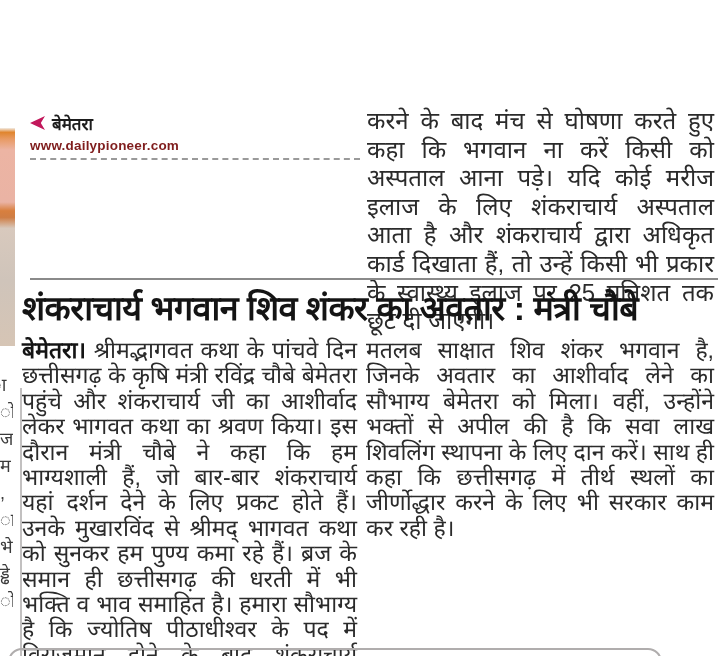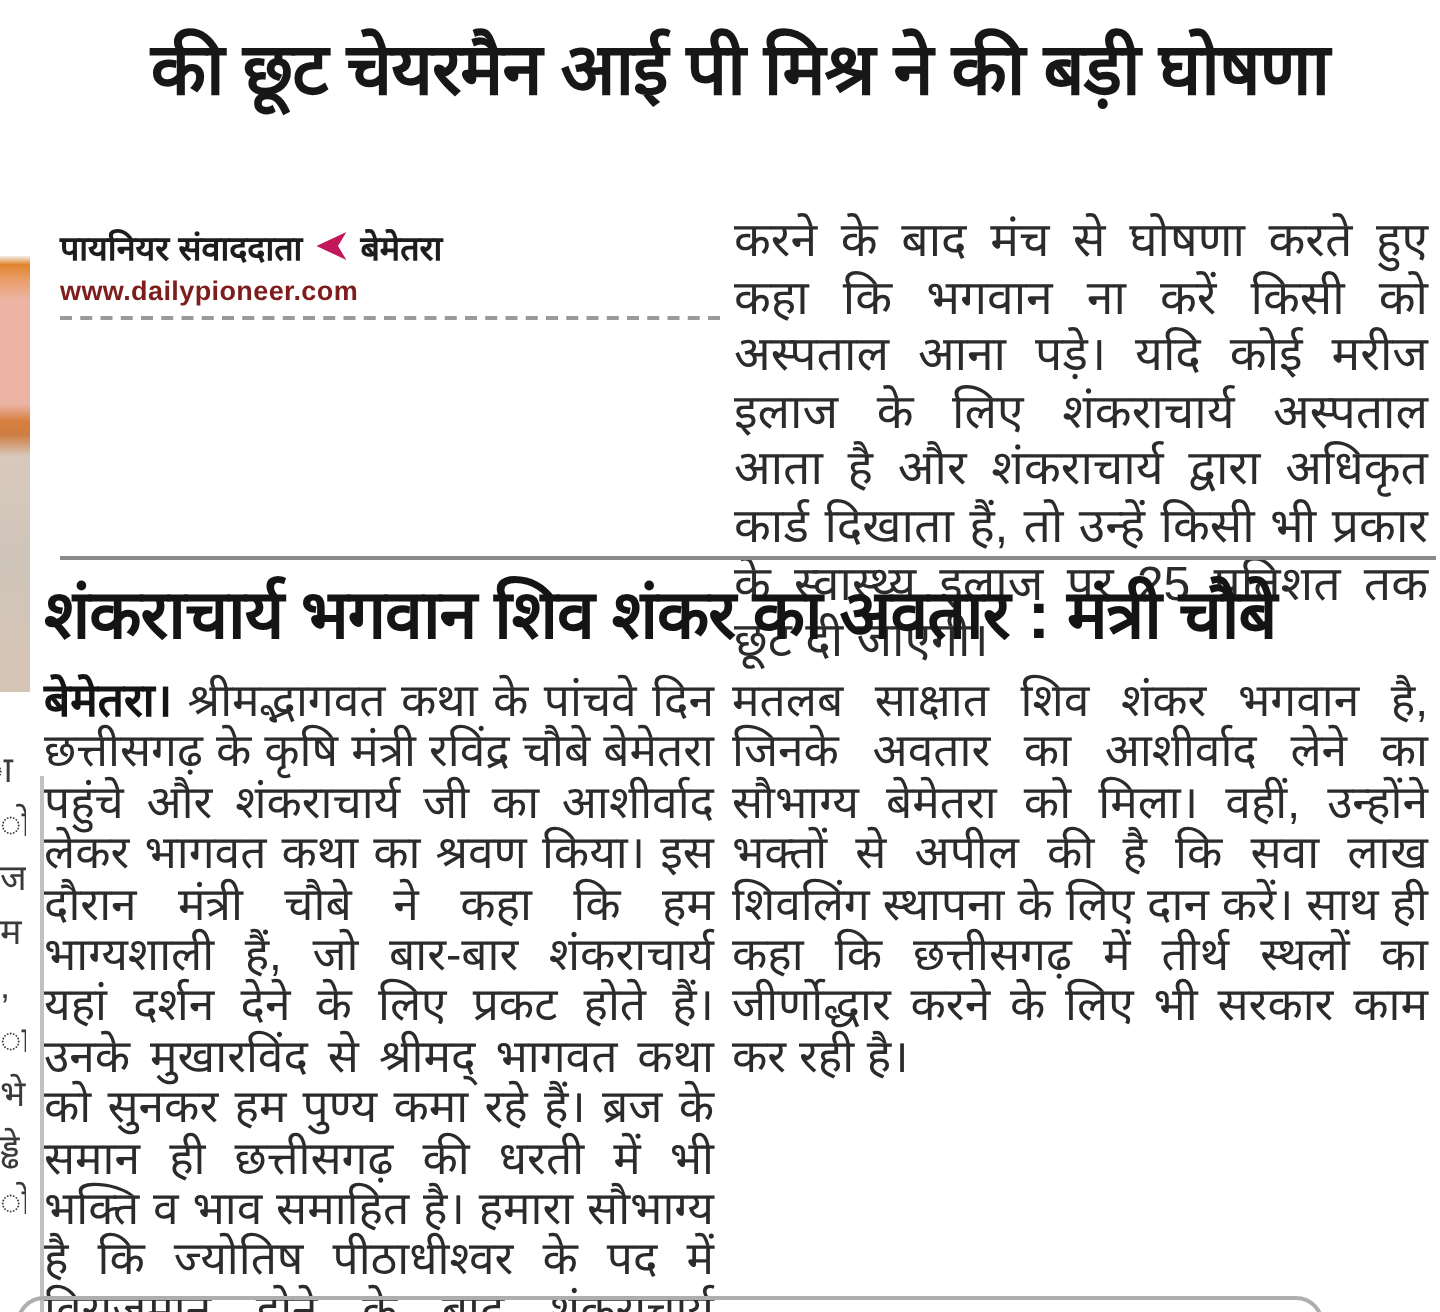--- a/index.html
+++ b/index.html
@@ -100,25 +100,23 @@
 ज
 म
 ,
 ा
 भे
 ड्ढे
 ो</div>
   <div class="v-divider"></div>
 
   <h1 class="headline1" style="margin:0;">
-    <span class="hl-line">की छूट चेयरमैन आई पी मिश्र ने की बड़ी घोषणा</span>
   </h1>
 
   <div class="byline">
-    <span>पायनियर संवाददाता</span>
     <span class="arrow-glyph"></span>
     <span>बेमेतरा</span>
   </div>
   <div class="site-url">www.dailypioneer.com</div>
   <div class="dashed-rule"></div>
 
   <div class="body-col a1c2">करने के बाद मंच से घोषणा करते हुए कहा कि भगवान ना करें किसी को अस्पताल आना पड़े।  यदि कोई मरीज इलाज के लिए शंकराचार्य अस्पताल आता है और शंकराचार्य द्वारा अधिकृत कार्ड दिखाता हैं, तो उन्हें किसी भी प्रकार के स्वास्थ्य इलाज पर 25 प्रतिशत तक छूट दी जाएगी।</div>
 
   <div class="hr-rule"></div>
 

